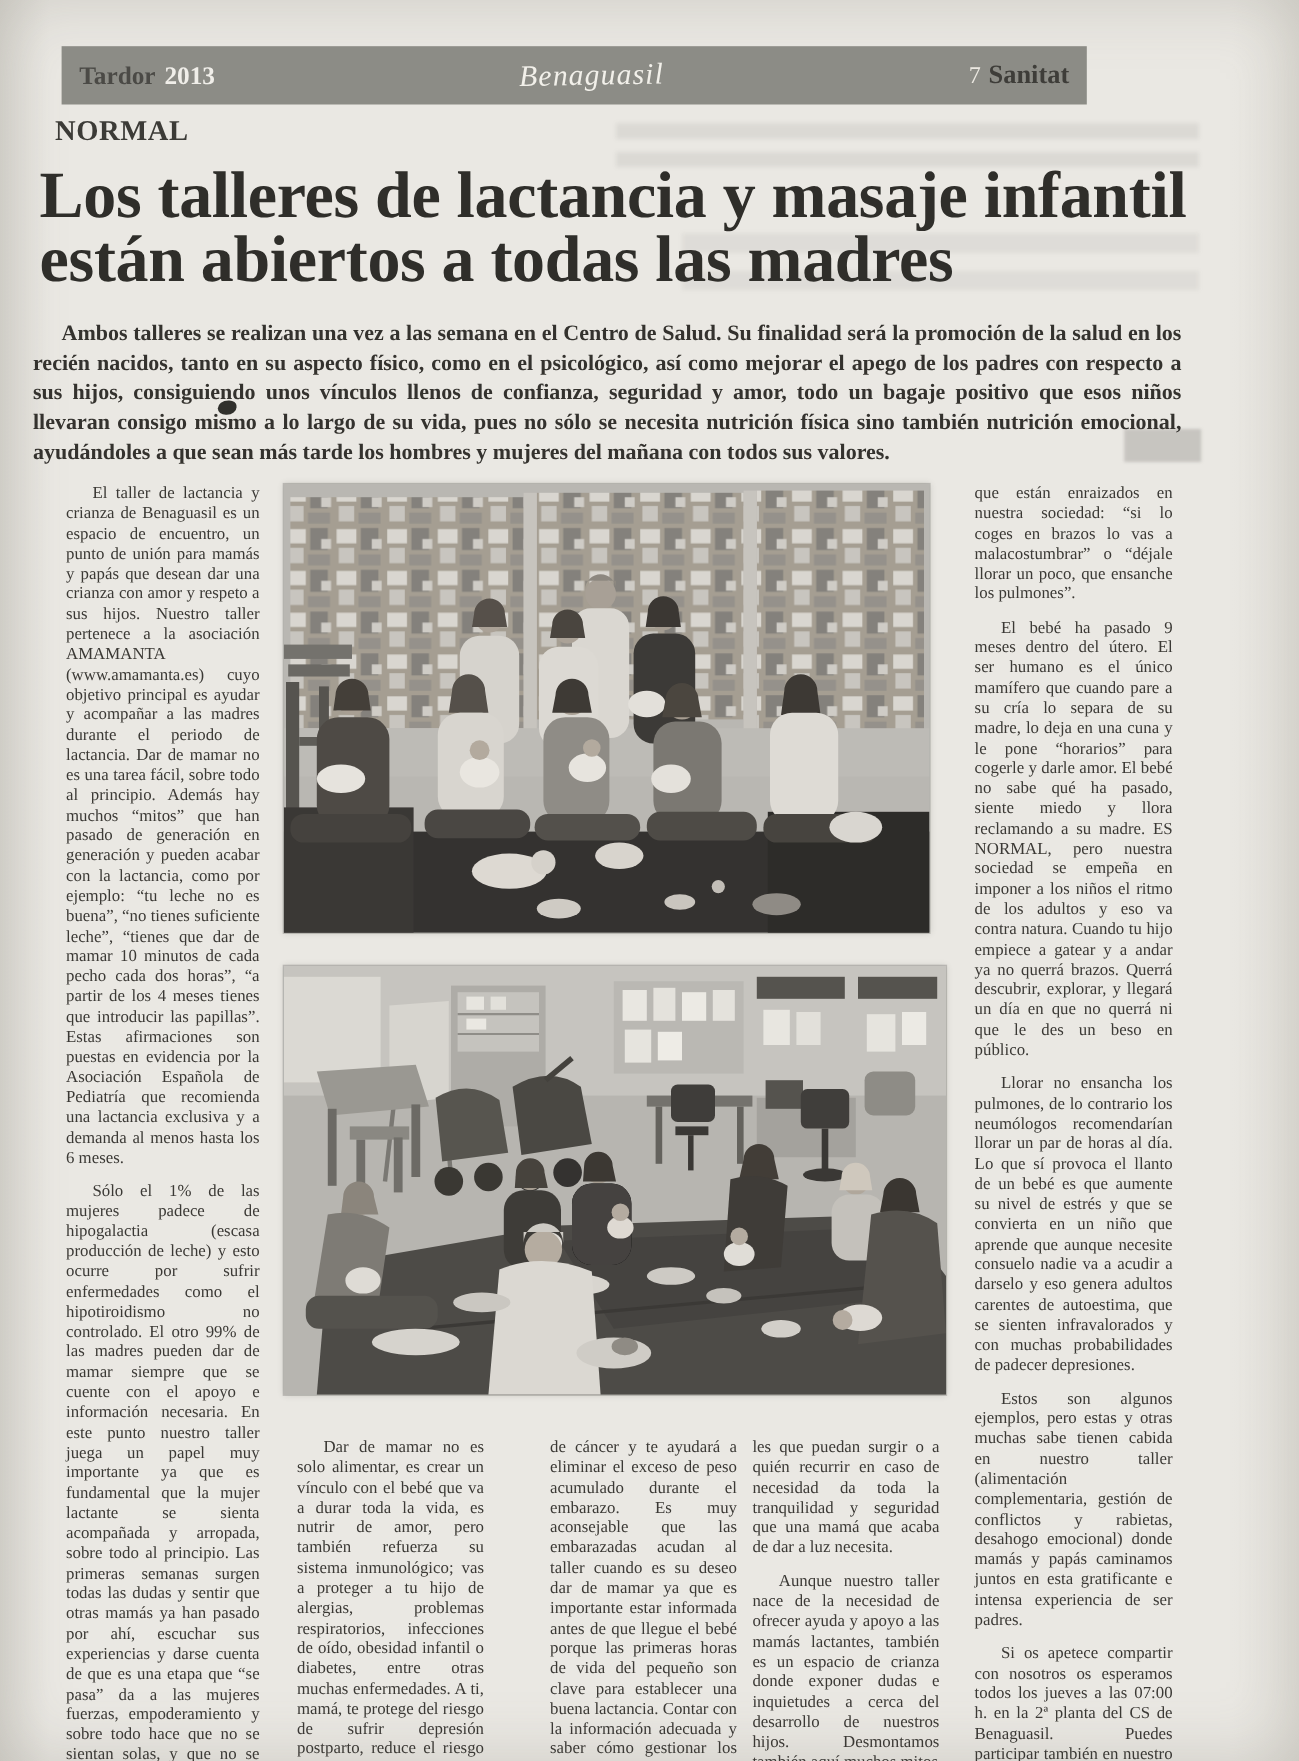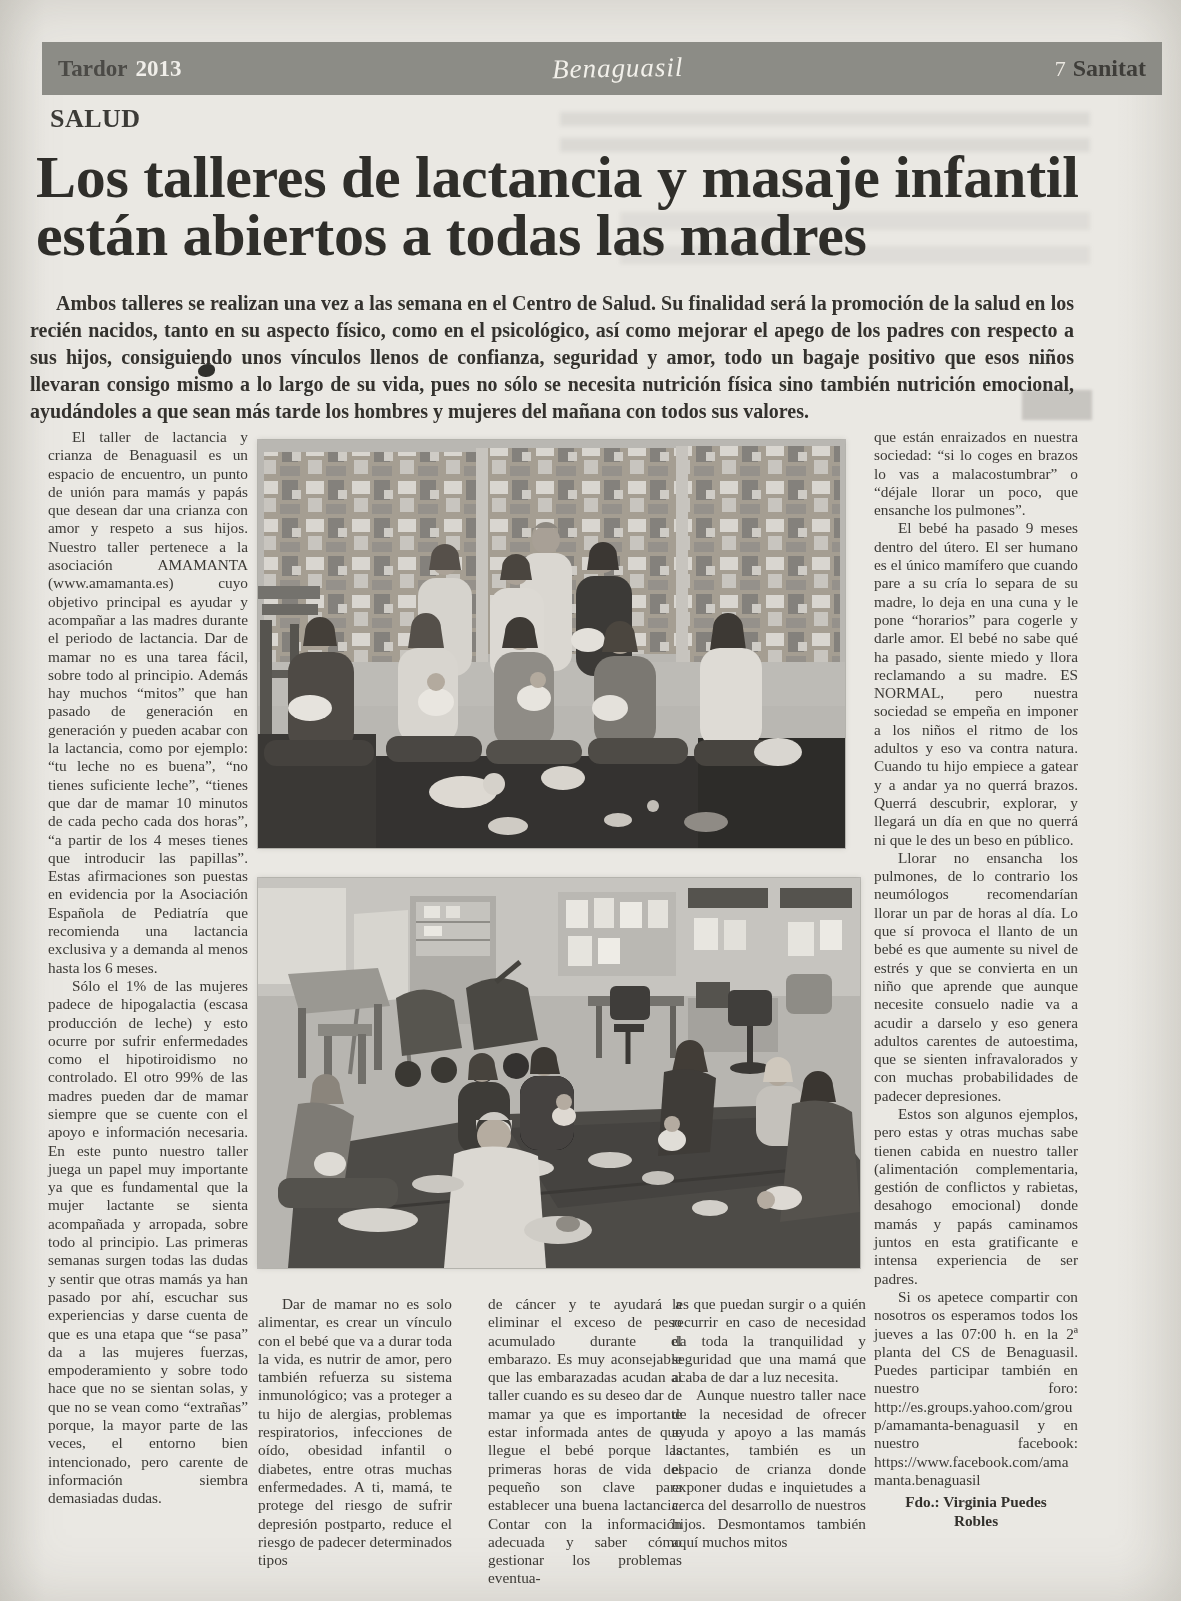--- a/index.html
+++ b/index.html
@@ -7,36 +7,36 @@
     position:relative;width:1181px;height:1601px;margin:0 auto;overflow:hidden;
     background:
       linear-gradient(90deg,#dcdad4 0,#eae8e3 45px,#eae8e3 1120px,#e2e0da 1181px),
       #e9e7e2;
     box-shadow:inset 0 0 60px rgba(120,115,105,.25);
     font-family:"Liberation Serif","DejaVu Serif",serif;
     color:#3a3834;
   }
   .abs{position:absolute;}
   
-  .bar{left:42px;top:42px;width:1120px;height:53px;background:#8c8c86;
+  .bar{left:56px;top:42px;width:932px;height:53px;background:#8c8c86;
        display:flex;align-items:center;justify-content:space-between;padding:0 16px;box-sizing:border-box;}
   .bar .season{font-size:23px;font-weight:bold;color:#4b4a46;}
   .bar .year{font-size:23px;font-weight:bold;color:#f0eee9;margin-left:8px;}
   .bar .masthead{font-size:27px;font-style:italic;color:#f2f0ea;letter-spacing:1px;transform:rotate(-1deg);}
   .bar .pageno{font-size:22px;color:#ece9e2;margin-right:7px;}
   .bar .section{font-size:24px;font-weight:bold;color:#3e3d39;}
   .bar .side{display:flex;align-items:baseline;}
   
   .kicker{left:50px;top:104px;font-size:26px;font-weight:bold;letter-spacing:.5px;color:#3c3b37;}
   .headline{left:36px;top:148px;width:1050px;font-size:60px;line-height:58px;font-weight:bold;color:#2f2e2a;letter-spacing:-.3px;}
   .lede{left:30px;top:290px;width:1044px;font-size:20px;line-height:27px;font-weight:bold;color:#34322e;
         text-align:justify;text-indent:26px;}
   
   .bodycol{font-size:15.3px;line-height:18.3px;text-align:justify;color:#3b3935;}
-  .bodycol p{margin:0;text-indent:24px;}
+  .bodycol p{margin:12px;text-indent:24px;}
   .bodycol p.cont{text-indent:0;}
   .col-left{left:48px;top:428px;width:200px;}
   .col-right{left:874px;top:428px;width:204px;}
   .col-right p{overflow-wrap:anywhere;}
   .col-b1{left:258px;top:1295px;width:194px;}
   .col-b2{left:488px;top:1295px;width:194px;}
   .col-b3{left:672px;top:1295px;width:194px;}
   .signature{margin-top:4px;text-align:center;font-weight:bold;color:#33312d;}
   .signature div{text-indent:0;}
   
@@ -67,21 +67,21 @@
     <div class="side">
       <span class="pageno">7</span>
       <span class="section">Sanitat</span>
     </div>
   </div>
 
   <div class="abs ghost g1"></div>
   <div class="abs ghost g2"></div>
   <div class="abs ghost g3"></div>
 
-  <div class="abs kicker">SALUD</div>
+  <div class="abs kicker">NORMAL</div>
   <div class="abs headline">
     <div>Los talleres de lactancia y masaje infantil</div>
     <div>están abiertos a todas las madres</div>
   </div>
   <div class="abs lede">Ambos talleres se realizan una vez a las semana en el Centro de Salud. Su finalidad será la promoción de la salud en los recién nacidos, tanto en su aspecto físico, como en el psicológico, así como mejorar el apego de los padres con respecto a sus hijos, consiguiendo unos vínculos llenos de confianza, seguridad y amor, todo un bagaje positivo que esos niños llevaran consigo mismo a lo largo de su vida, pues no sólo se necesita nutrición física sino también nutrición emocional, ayudándoles a que sean más tarde los hombres y mujeres del mañana con todos sus valores.</div>
   <div class="abs smudge"></div>
 
   <div class="abs bodycol col-left">
     <p>El taller de lactancia y crianza de Benaguasil es un espacio de encuentro, un punto de unión para mamás y papás que desean dar una crianza con amor y respeto a sus hijos. Nuestro taller pertenece a la asociación AMAMANTA (www.amamanta.es) cuyo objetivo principal es ayudar y acompañar a las madres durante el periodo de lactancia. Dar de mamar no es una tarea fácil, sobre todo al principio. Además hay muchos “mitos” que han pasado de generación en generación y pueden acabar con la lactancia, como por ejemplo: “tu leche no es buena”, “no tienes suficiente leche”, “tienes que dar de mamar 10 minutos de cada pecho cada dos horas”, “a partir de los 4 meses tienes que introducir las papillas”. Estas afirmaciones son puestas en evidencia por la Asociación Española de Pediatría que recomienda una lactancia exclusiva y a demanda al menos hasta los 6 meses.</p>
     <p>Sólo el 1% de las mujeres padece de hipogalactia (escasa producción de leche) y esto ocurre por sufrir enfermedades como el hipotiroidismo no controlado. El otro 99% de las madres pueden dar de mamar siempre que se cuente con el apoyo e información necesaria. En este punto nuestro taller juega un papel muy importante ya que es fundamental que la mujer lactante se sienta acompañada y arropada, sobre todo al principio. Las primeras semanas surgen todas las dudas y sentir que otras mamás ya han pasado por ahí, escuchar sus experiencias y darse cuenta de que es una etapa que “se pasa” da a las mujeres fuerzas, empoderamiento y sobre todo hace que no se sientan solas, y que no se vean como “extrañas” porque, la mayor parte de las veces, el entorno bien intencionado, pero carente de información siembra demasiadas dudas.</p>

